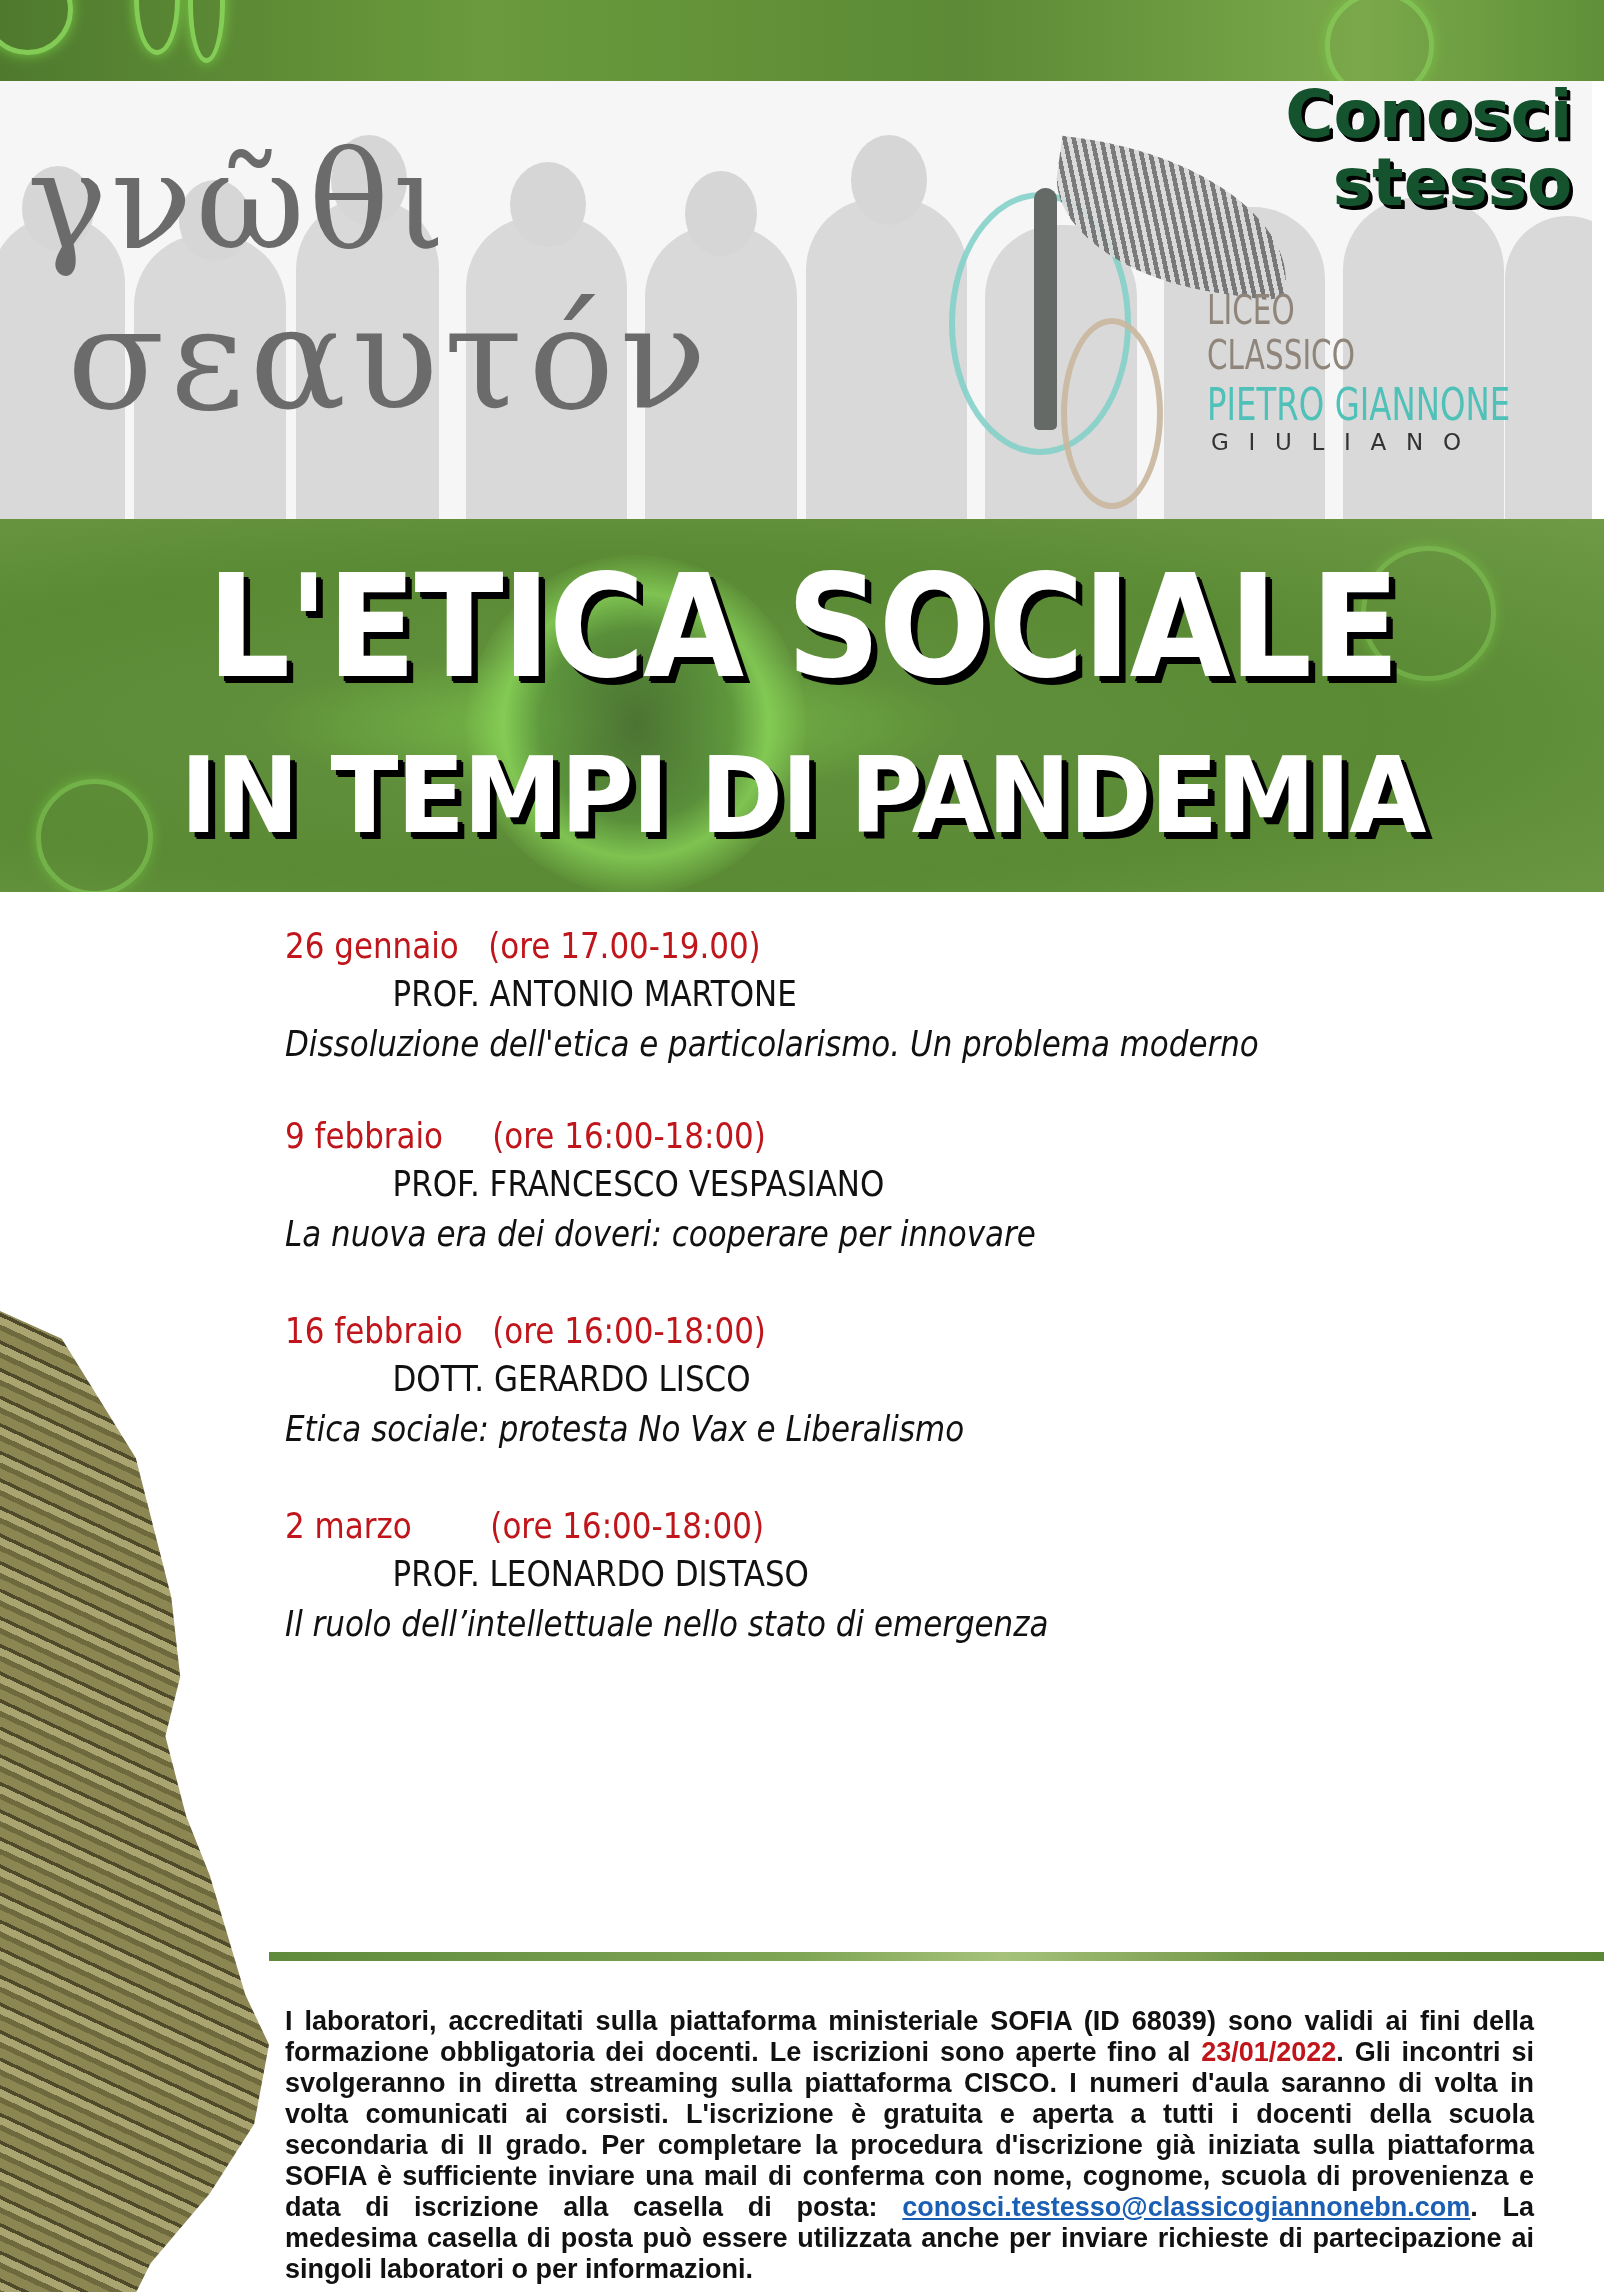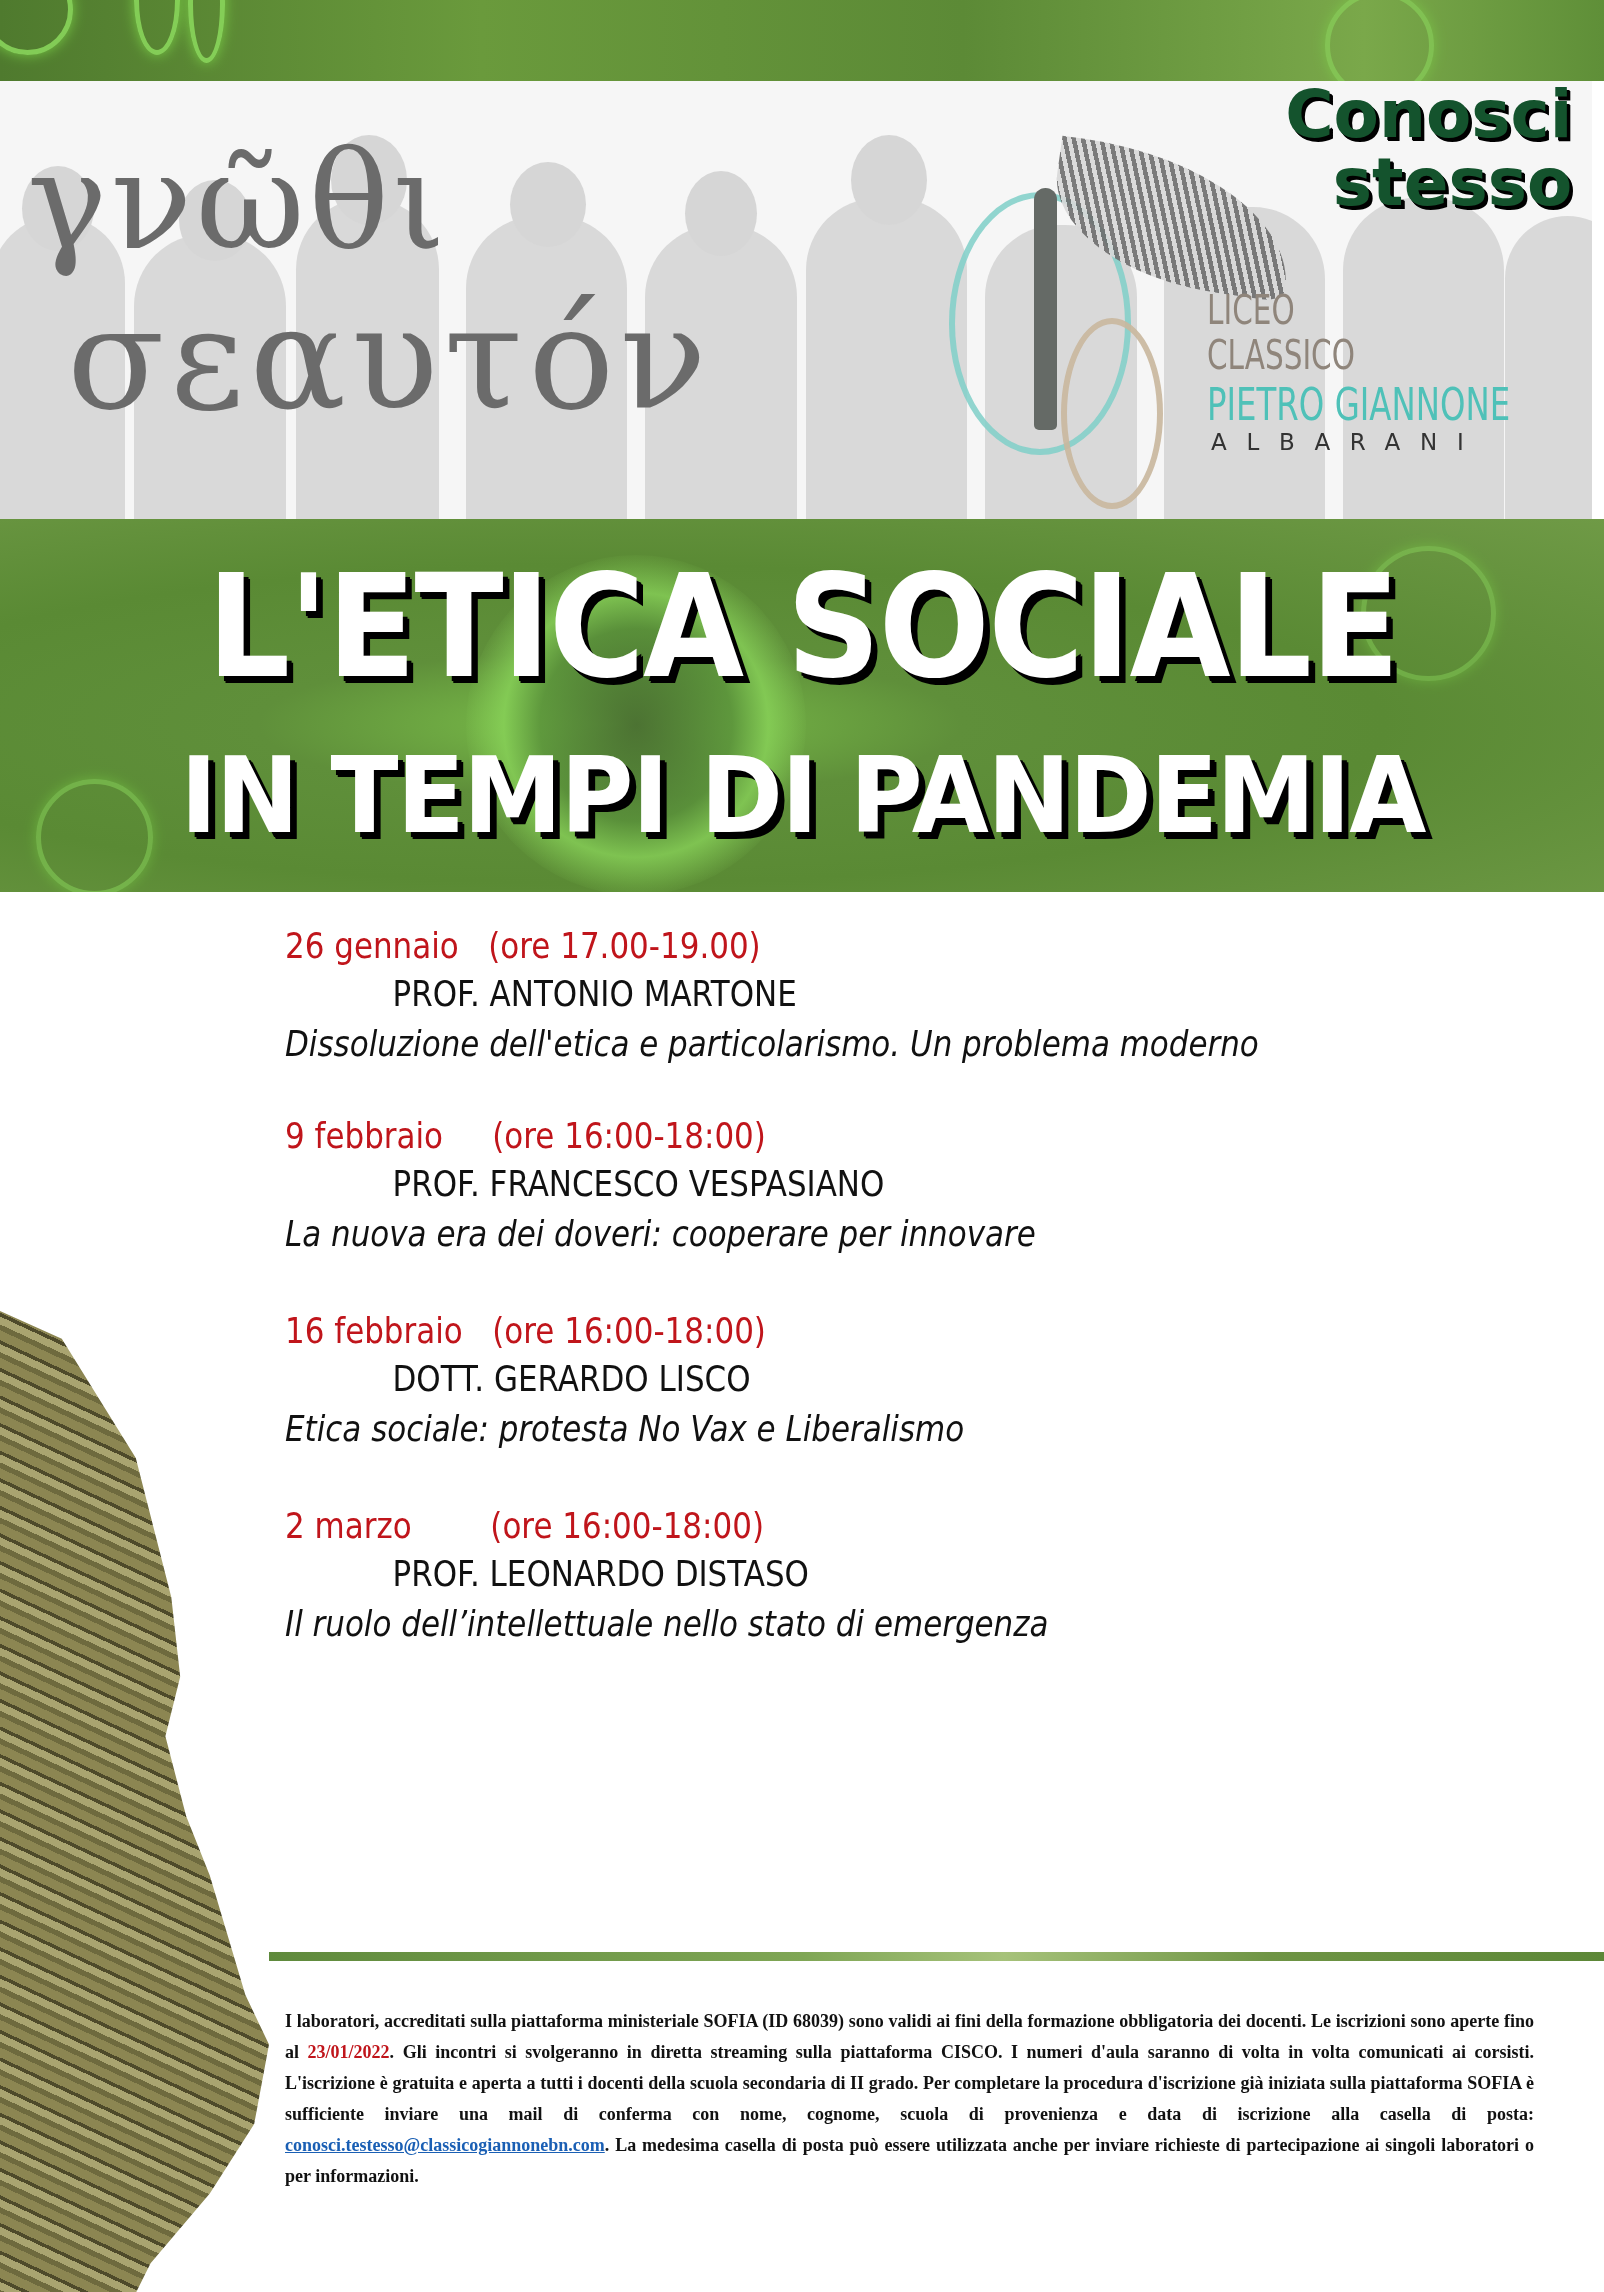--- a/index.html
+++ b/index.html
@@ -54,21 +54,21 @@
   .events { position: absolute; left: 285px; top: 922px; width: 1254px; z-index: 2; }
   .event { position: relative; }
   .ev-date { color: #c0151b; font-size: 36px; line-height: 47px; white-space: pre; font-family: "DejaVu Sans", sans-serif; transform: scaleX(0.86); transform-origin: left; }
   .ev-speaker { color: #111; font-size: 36px; line-height: 50px; padding-left: 125px; font-family: "DejaVu Sans", sans-serif; transform: scaleX(0.86); transform-origin: left; white-space: nowrap; }
   .ev-title { color: #111; font-size: 36px; line-height: 50px; font-style: italic; font-family: "DejaVu Sans", sans-serif; transform: scaleX(0.86); transform-origin: left; white-space: nowrap; }
   .ev-title2 { color: #111; font-size: 36px; line-height: 50px; font-style: italic; font-family: "DejaVu Sans", sans-serif; padding-left: 537px; transform: scaleX(0.86); transform-origin: left; white-space: nowrap; }
 
   .divider { position: absolute; left: 269px; top: 1952px; width: 1336px; height: 9px;
     background: linear-gradient(90deg, #5f8a3c, #7fa655 40%, #a6c27a 55%, #6e9444 75%, #5c8737); z-index: 2; }
 
-  .footer { position: absolute; left: 285px; top: 2006px; width: 1249px; font-family: Liberation Serif, serif; font-weight: bold; font-size: 18px; line-height: 31px; color: #111; text-align: justify; z-index: 2; }
+  .footer { position: absolute; left: 285px; top: 2006px; width: 1249px; font-family: Liberation Sans, sans-serif; font-weight: bold; font-size: 27px; line-height: 31px; color: #111; text-align: justify; z-index: 2; }
   .footer .red { color: #c0151b; }
   .footer .link { color: #1a5fb4; text-decoration: underline; }
 </style>
 </head>
 <body>
 
 <div class="top-band">
   <div class="virus" style="left:-18px;top:-36px;width:81px;height:81px;"></div>
   <div class="virus" style="left:134px;top:-54px;width:36px;height:99px;"></div>
   <div class="virus" style="left:188px;top:-54px;width:27px;height:107px;"></div>
@@ -103,21 +103,21 @@
 </div>
 
 <div class="logo">
   <div class="ring-teal"></div>
   <div class="ring-tan"></div>
   <div class="angel-wing"></div>
   <div class="angel-body"></div>
   <div class="logo-t1">LICEO</div>
   <div class="logo-t2">CLASSICO</div>
   <div class="logo-t3">PIETRO GIANNONE</div>
-  <div class="logo-t4">ALBARANI</div>
+  <div class="logo-t4">GIULIANO</div>
 </div>
 
 <div class="title-band">
   <div class="virus-big"></div>
   <div class="virus" style="left:1361px;top:27px;width:125px;height:125px;opacity:.4"></div>
   <div class="virus" style="left:36px;top:260px;width:107px;height:107px;opacity:.45"></div>
   <div class="title-line title-1">L'ETICA SOCIALE</div>
   <div class="title-line title-2">IN TEMPI DI PANDEMIA</div>
 </div>
 

